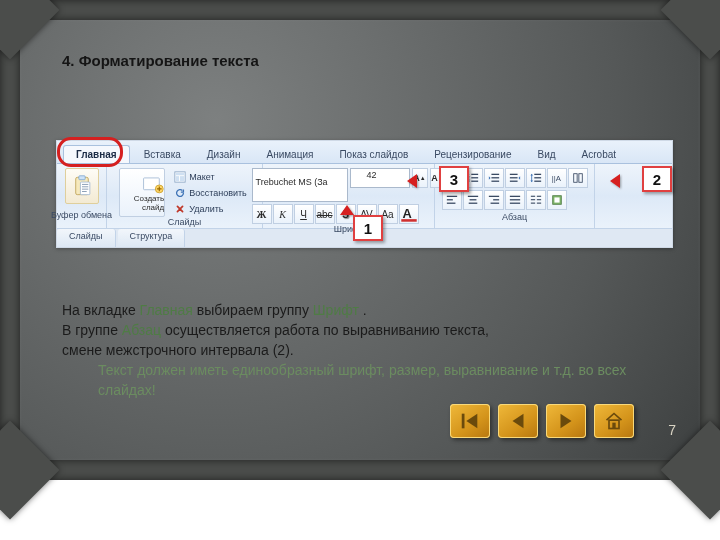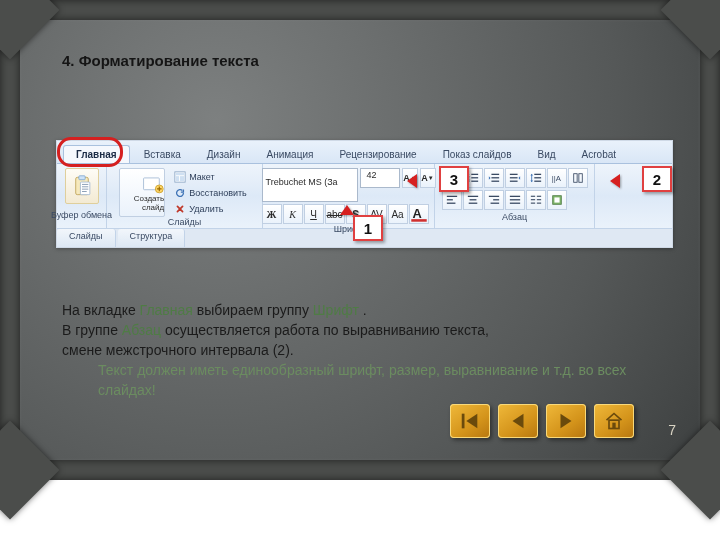--- a/index.html
+++ b/index.html
@@ -167,21 +167,21 @@
     border: 1px solid #aab9cc;
     font-size: 9px;
     padding: 8px 3px;
     overflow: hidden; white-space: nowrap;
   }
   .font-size {
     width: 26px; height: 16px;
     background: #ffffff;
     border: 1px solid #aab9cc;
     font-size: 9px;
-    padding: 1px 6px;
+    padding: 1px 16px;
   }
   .sizer-btn {
     width: 14px; height: 18px;
     border: 1px solid #c0cfe2;
     display: flex; align-items: center; justify-content: center;
     font-size: 9px; font-weight: bold;
     background: linear-gradient(#ffffff,#eaf2fb);
   }
   .font-row2 {
     display: flex; gap: 1px;
@@ -317,22 +317,22 @@
 
   <div class="slide-title">4. Форматирование текста</div>
 
   <div class="ribbon-shot">
 
     <div class="ribbon-tabs">
       <div class="ribbon-tab active">Главная</div>
       <div class="ribbon-tab">Вставка</div>
       <div class="ribbon-tab">Дизайн</div>
       <div class="ribbon-tab">Анимация</div>
+      <div class="ribbon-tab">Показ слайдов</div>
       <div class="ribbon-tab">Рецензирование</div>
-      <div class="ribbon-tab">Показ слайдов</div>
       <div class="ribbon-tab">Вид</div>
       <div class="ribbon-tab">Acrobat</div>
     </div>
 
     <div class="ribbon-body">
 
       <div class="rgroup clip-group">
         <div class="clip-btn">
           <svg viewBox="0 0 24 28">
             <rect x="4" y="3" width="16" height="22" rx="2" fill="#f6e9bd" stroke="#b99b4d"></rect>

